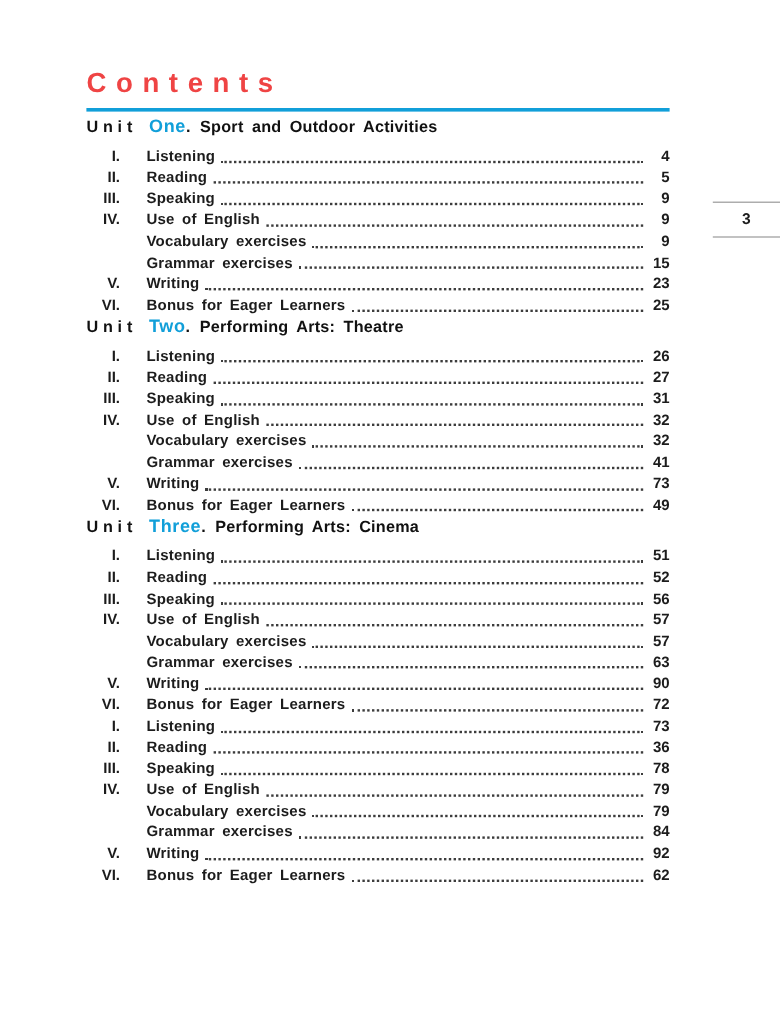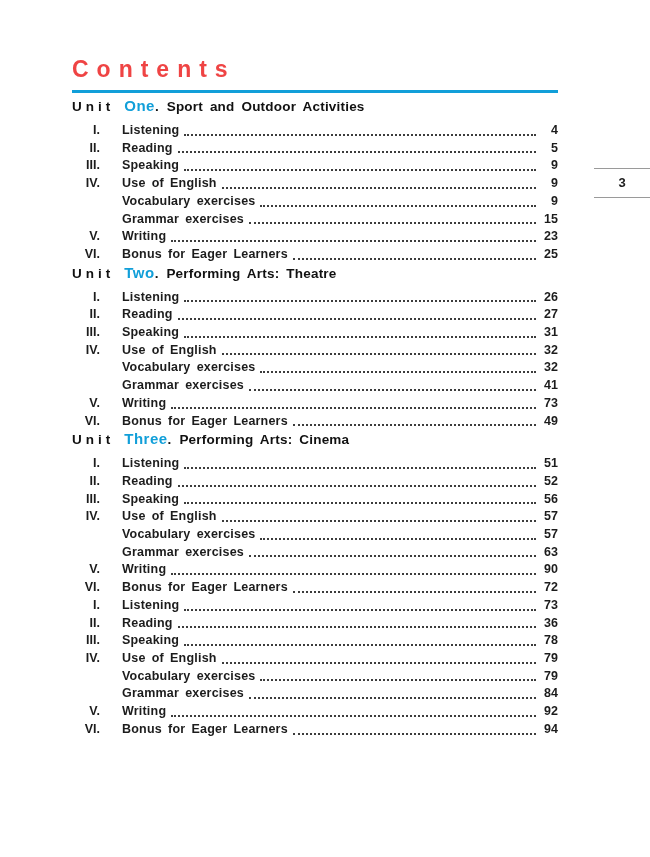--- a/index.html
+++ b/index.html
@@ -310,21 +310,21 @@
         <div class="row">
           <span class="numeral">V.</span>
           <span class="entry-title">Writing</span>
           <span class="dots"></span>
           <span class="pagenum">92</span>
         </div>
         <div class="row">
           <span class="numeral">VI.</span>
           <span class="entry-title">Bonus for Eager Learners</span>
           <span class="dots"></span>
-          <span class="pagenum">94</span>
+          <span class="pagenum">62</span>
         </div>
       </section>
     </div>
 </main>
 
 <div class="page-marker">
   <div class="pm-line"></div>
   <div class="pm-num">3</div>
   <div class="pm-line"></div>
 </div>

